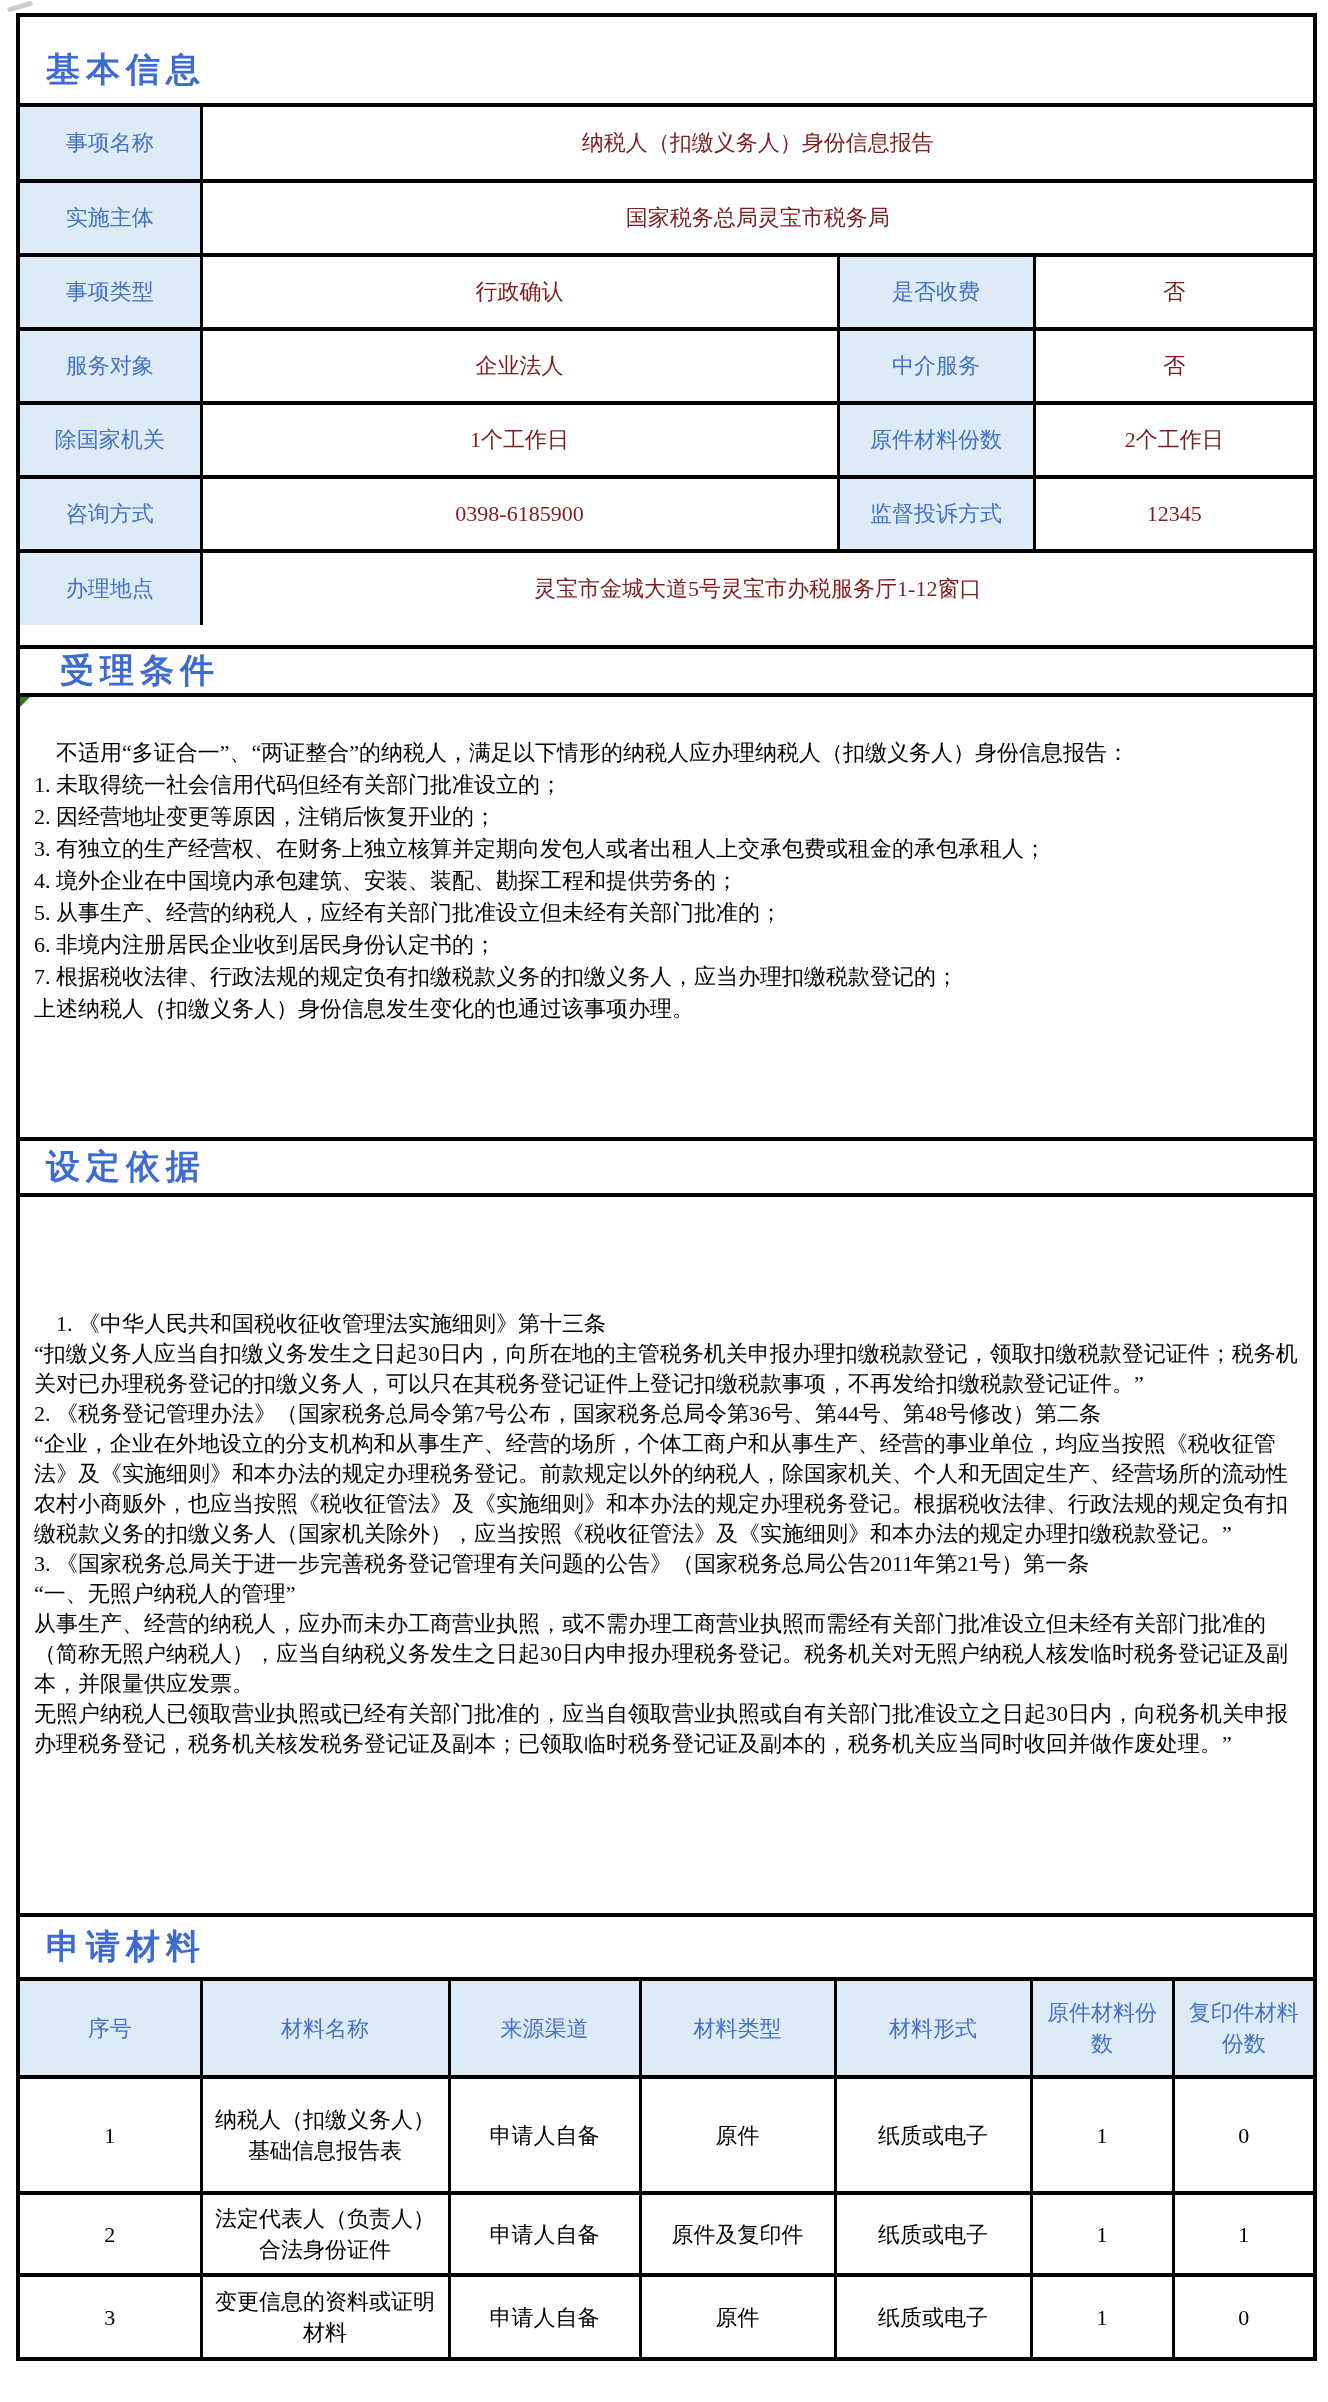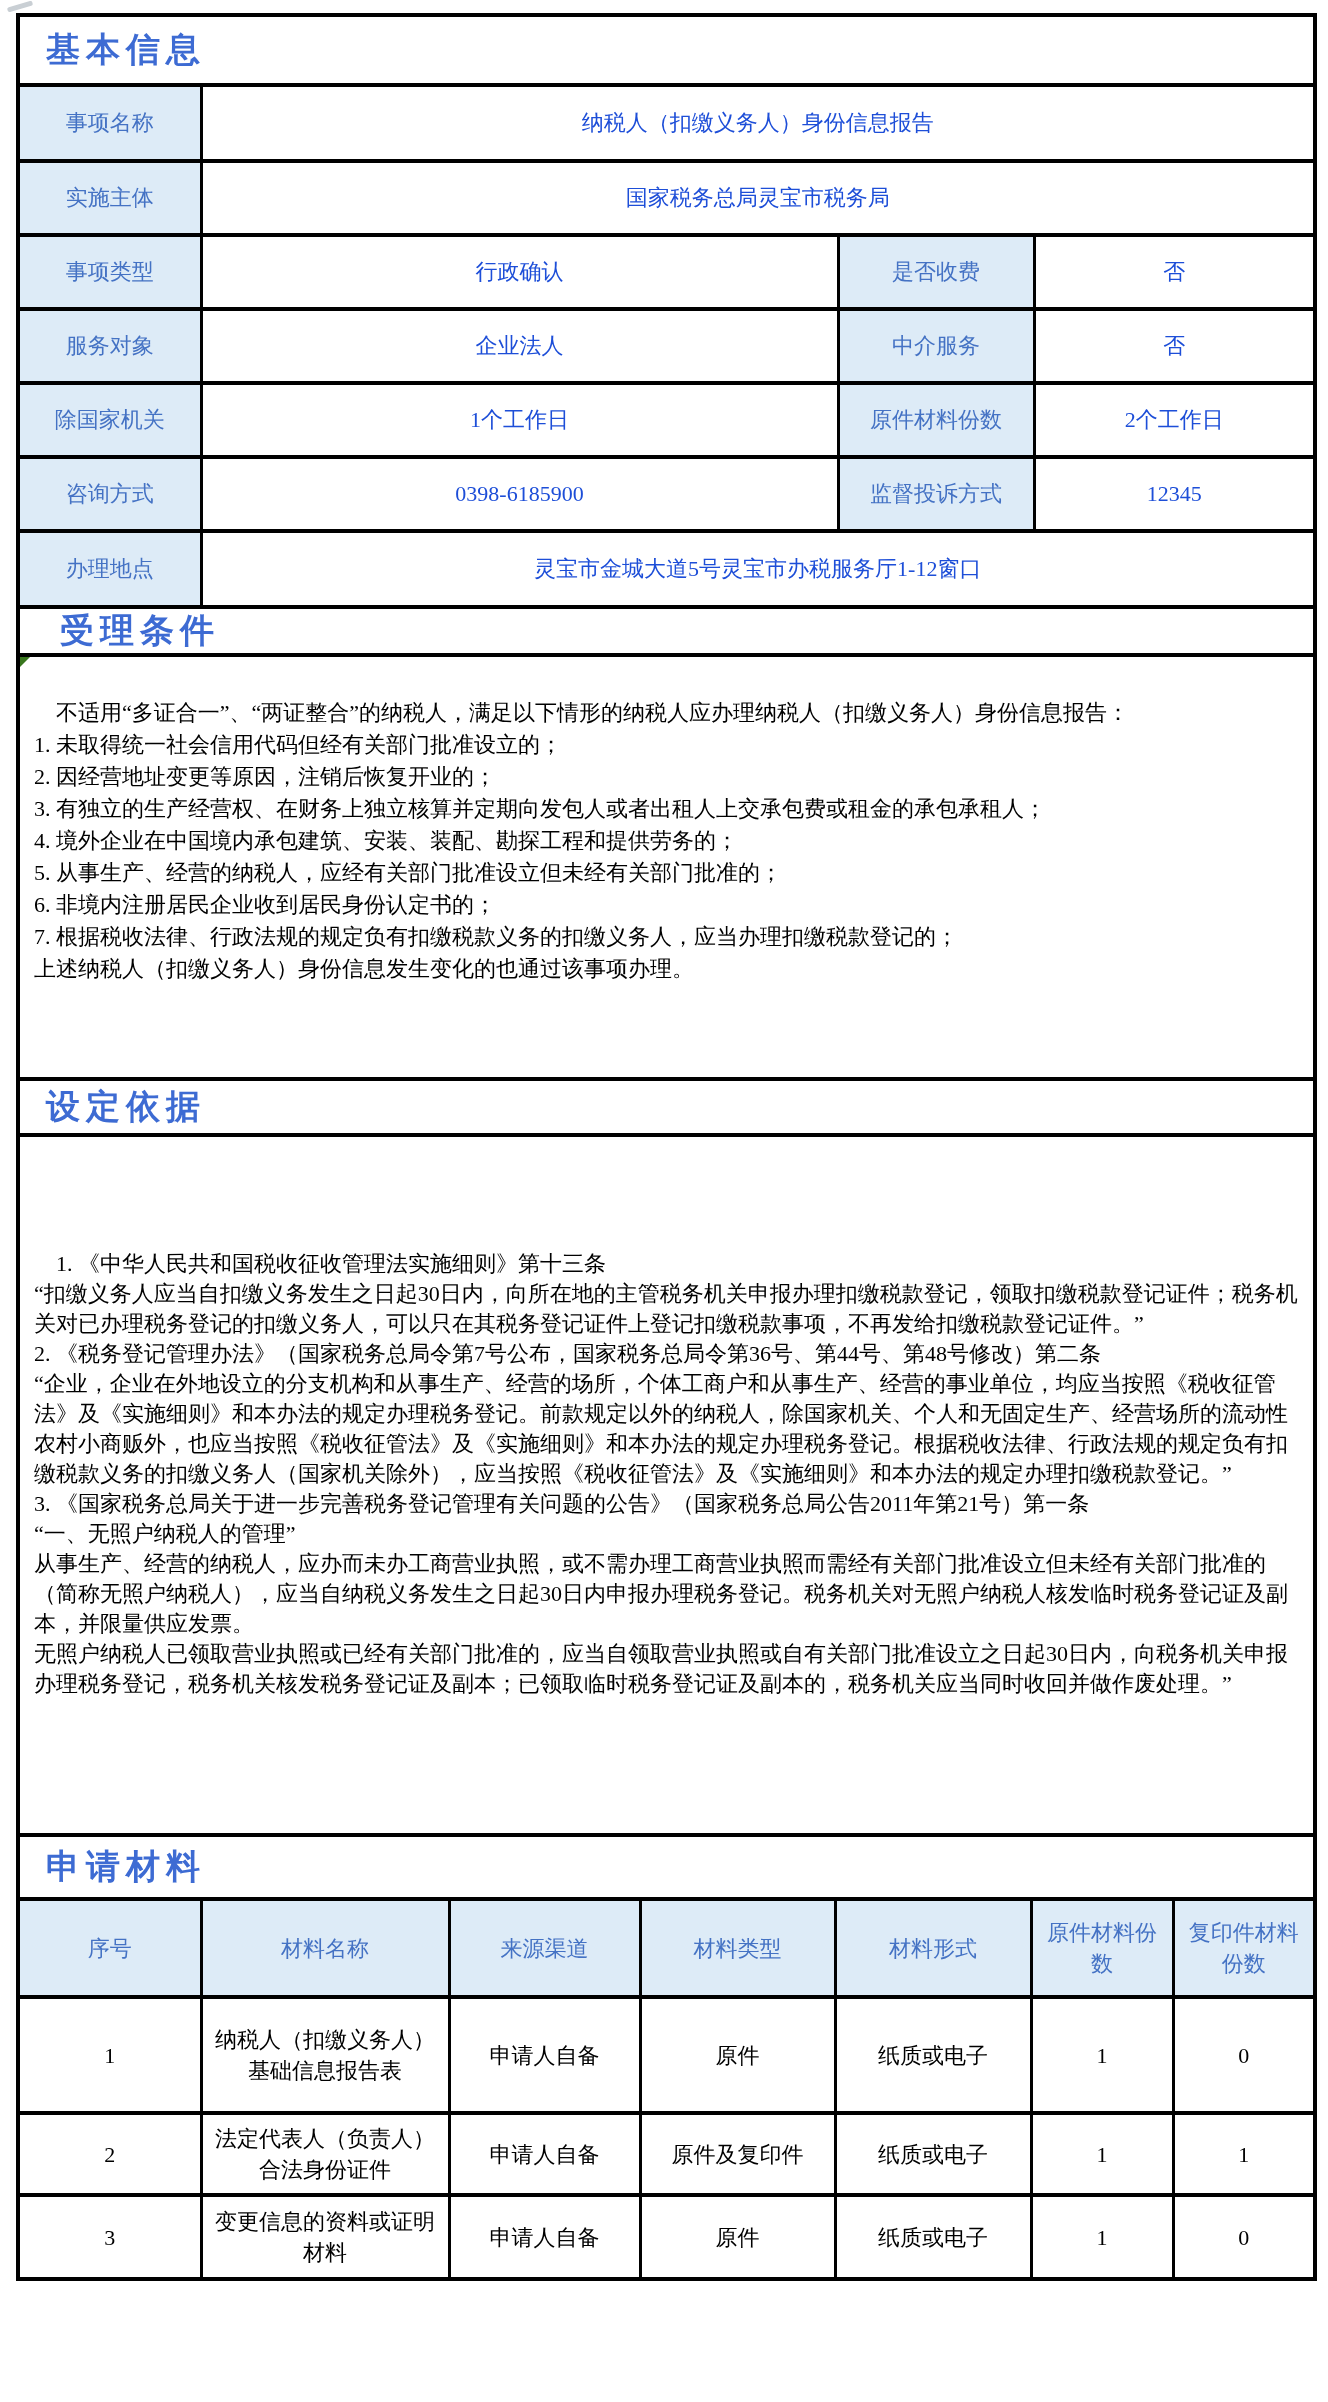--- a/index.html
+++ b/index.html
@@ -22,42 +22,42 @@
     position: absolute; left: 16px; top: 13px;
     width: 1301px; border: 4px solid #000; background: #fff;
   }
 
   
   .band {
     display: flex; align-items: center;
     padding-left: 26px;
     font-family: "Liberation Sans", "DejaVu Sans", sans-serif;
     font-weight: bold; font-size: 34px; letter-spacing: 6px;
-    color: #3d6bd3; background: #fff;
+    color: #3d6bd3; background: #fff; margin-top: 20px;
   }
   .band-top    { height: 70px; border-bottom: 4px solid #000; }
   .band-mid    { border-top: 4px solid #000; border-bottom: 4px solid #000; }
   .band-accept { height: 52px; padding-left: 40px; }
   .band-basis  { height: 60px; }
   .band-mat    { height: 68px; }
 
   
   table { border-collapse: collapse; border-style: hidden; table-layout: fixed; width: 100%; }
   td, th {
     border: 3px solid #000;
     border-top-width: 4px; border-bottom-width: 4px;
     text-align: center; vertical-align: middle;
     font-size: 22px; font-weight: normal;
     padding: 10px 6px; overflow: hidden;
   }
   .lbl, th {
     background: #ddebf7; color: #4472c4;
   }
   .basic-grid td { height: 74px; }
-  .val { background: #fff; color: #1d4ed8; }
+  .val { background: #fff; color: #7f1d1d; }
   .preline { white-space: pre-line; line-height: 33px; }
 
   
   .textblock {
     position: relative;
     white-space: pre-wrap;
     font-size: 22px; color: #000;
     padding: 8px 14px 0 14px;
     text-align: left;
   }

